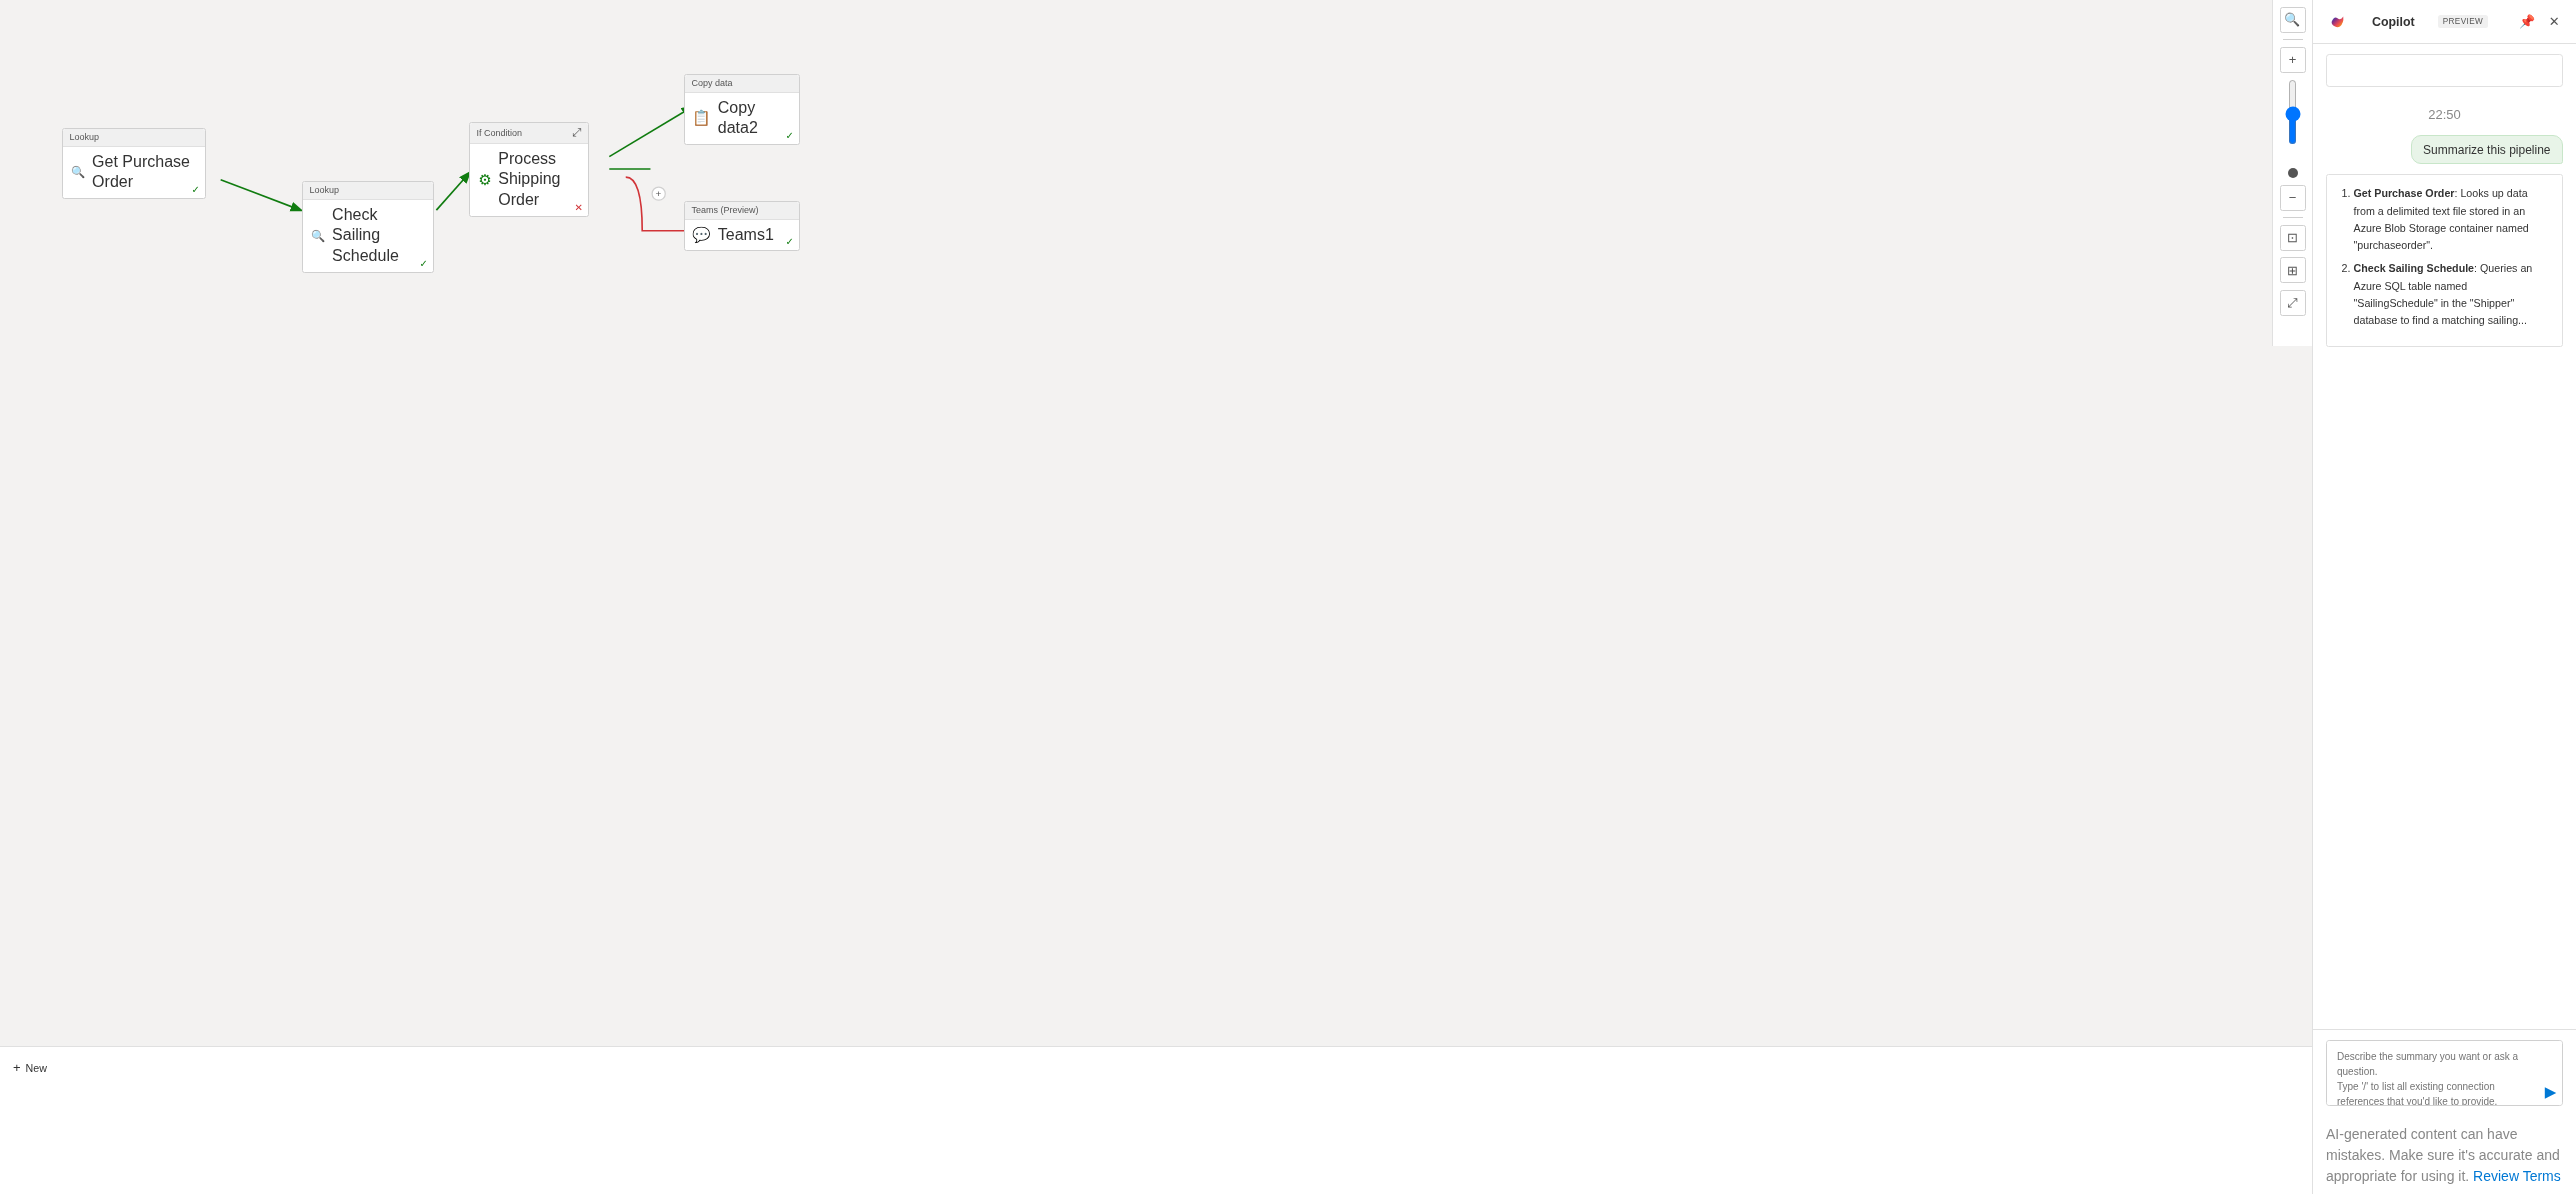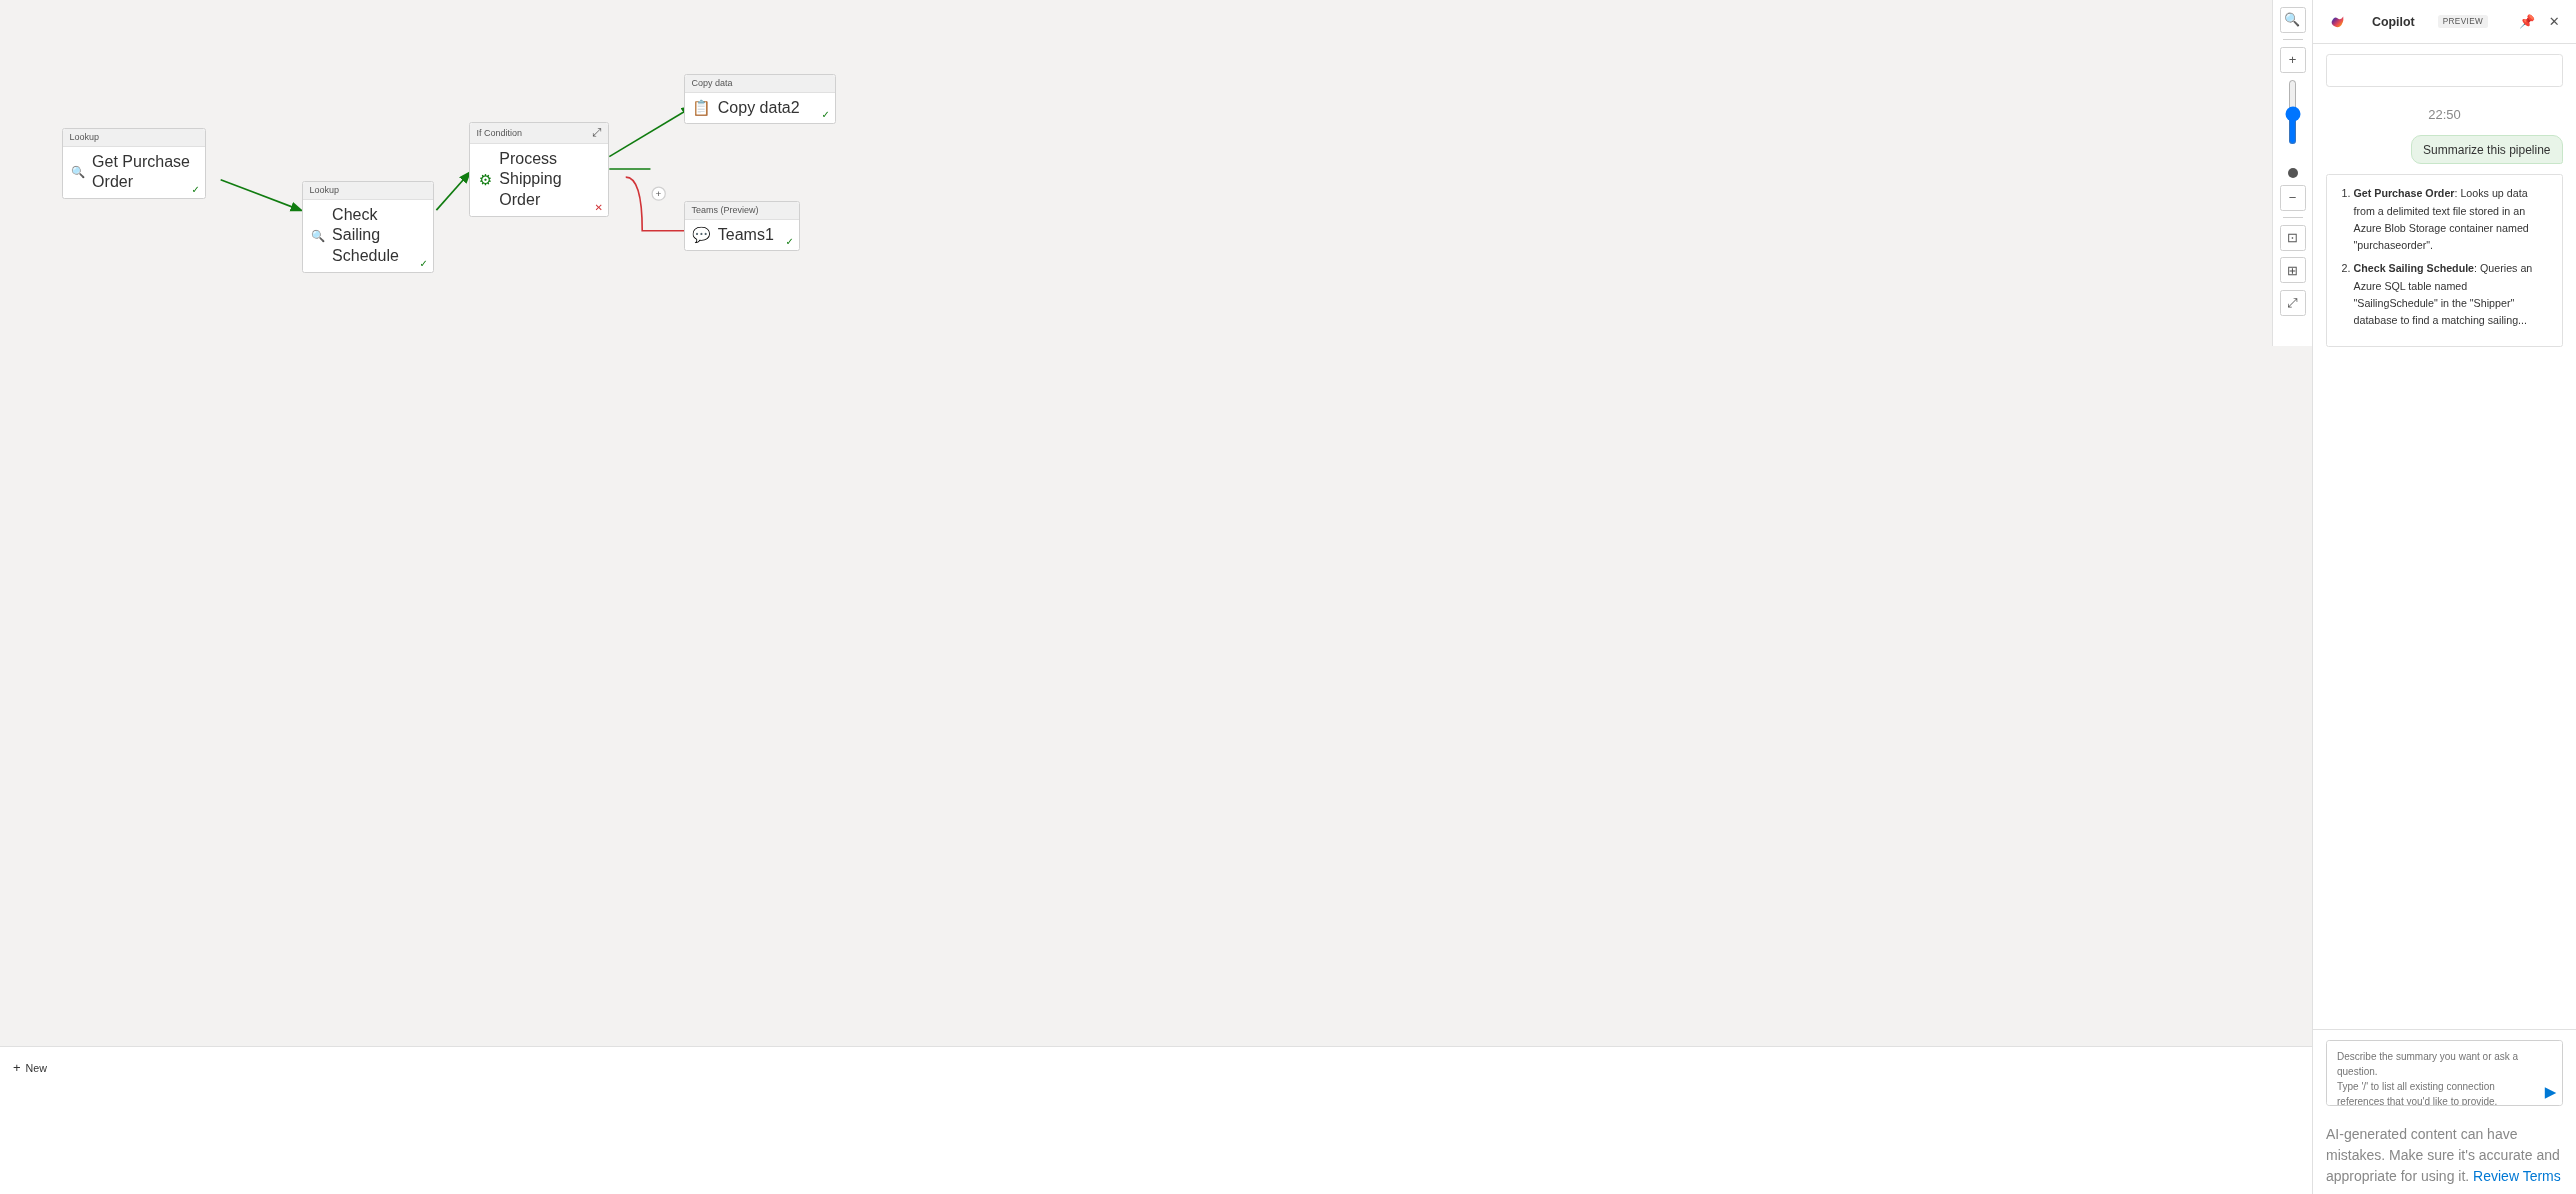--- a/index.html
+++ b/index.html
@@ -117,33 +117,33 @@
 
     <div class="node" style="left: 302px; top: 181px; width: 132px;">
       <div class="node-header">Lookup</div>
       <div class="node-body">
         <div class="node-icon lookup-icon">🔍</div>
         <div class="node-label">Check Sailing Schedule</div>
       </div>
       <span class="node-check">✓</span>
     </div>
 
-    <div class="node" style="left: 469px; top: 122px; width: 140px;">
+    <div class="node" style="left: 469px; top: 122px; width: 120px;">
       <div class="node-header" style="display:flex; justify-content:space-between; align-items:center;">
         <span>If Condition</span>
         <span style="cursor:pointer; font-size:11.5px;">⤢</span>
       </div>
       <div class="node-body">
         <div class="node-icon process-icon" style="font-size:15px;">⚙</div>
         <div class="node-label">Process Shipping<br>Order</div>
       </div>
       <span class="node-x">✕</span>
     </div>
 
-    <div class="node" style="left: 684px; top: 74px; width: 152px;">
+    <div class="node" style="left: 684px; top: 74px; width: 116px;">
       <div class="node-header">Copy data</div>
       <div class="node-body">
         <div class="node-icon copy-icon" style="font-size:15px;">📋</div>
         <div class="node-label">Copy data2</div>
       </div>
       <span class="node-check">✓</span>
     </div>
 
     <div class="node" style="left: 684px; top: 201px; width: 116px;">
       <div class="node-header">Teams (Preview)</div>

